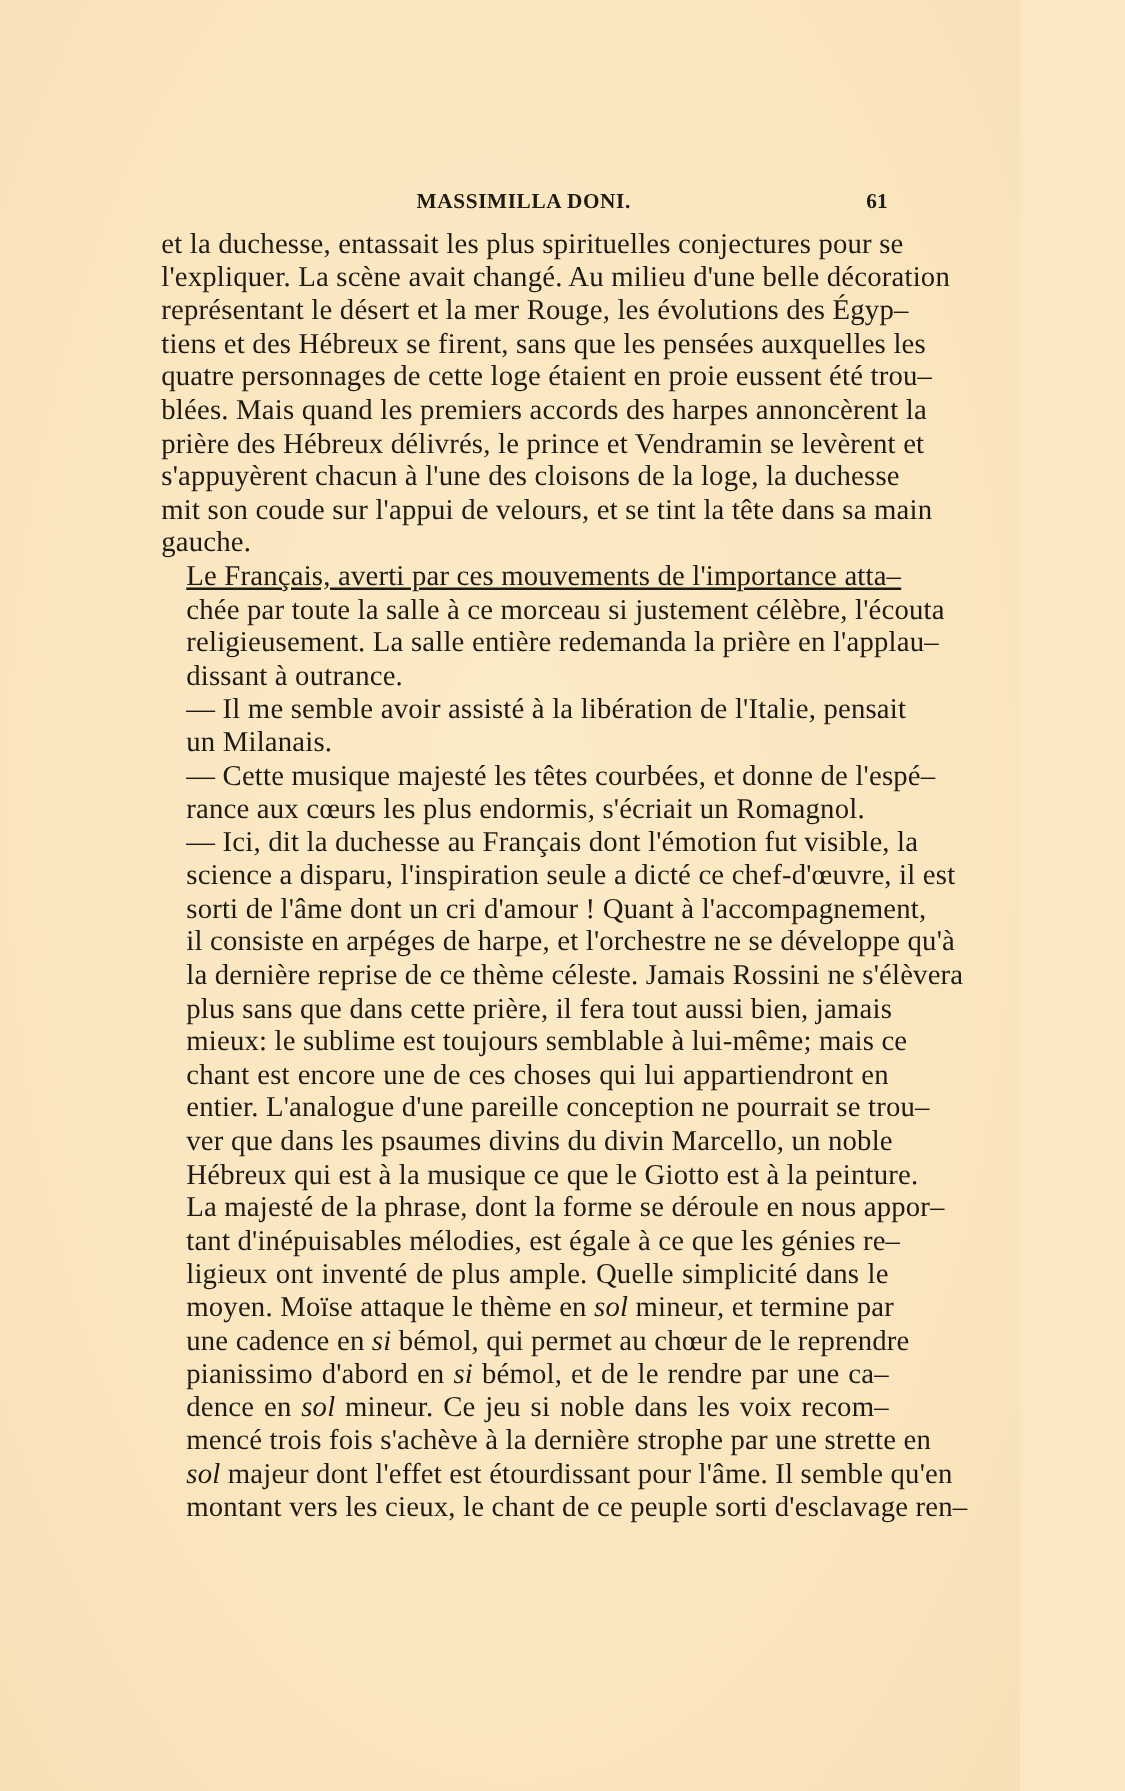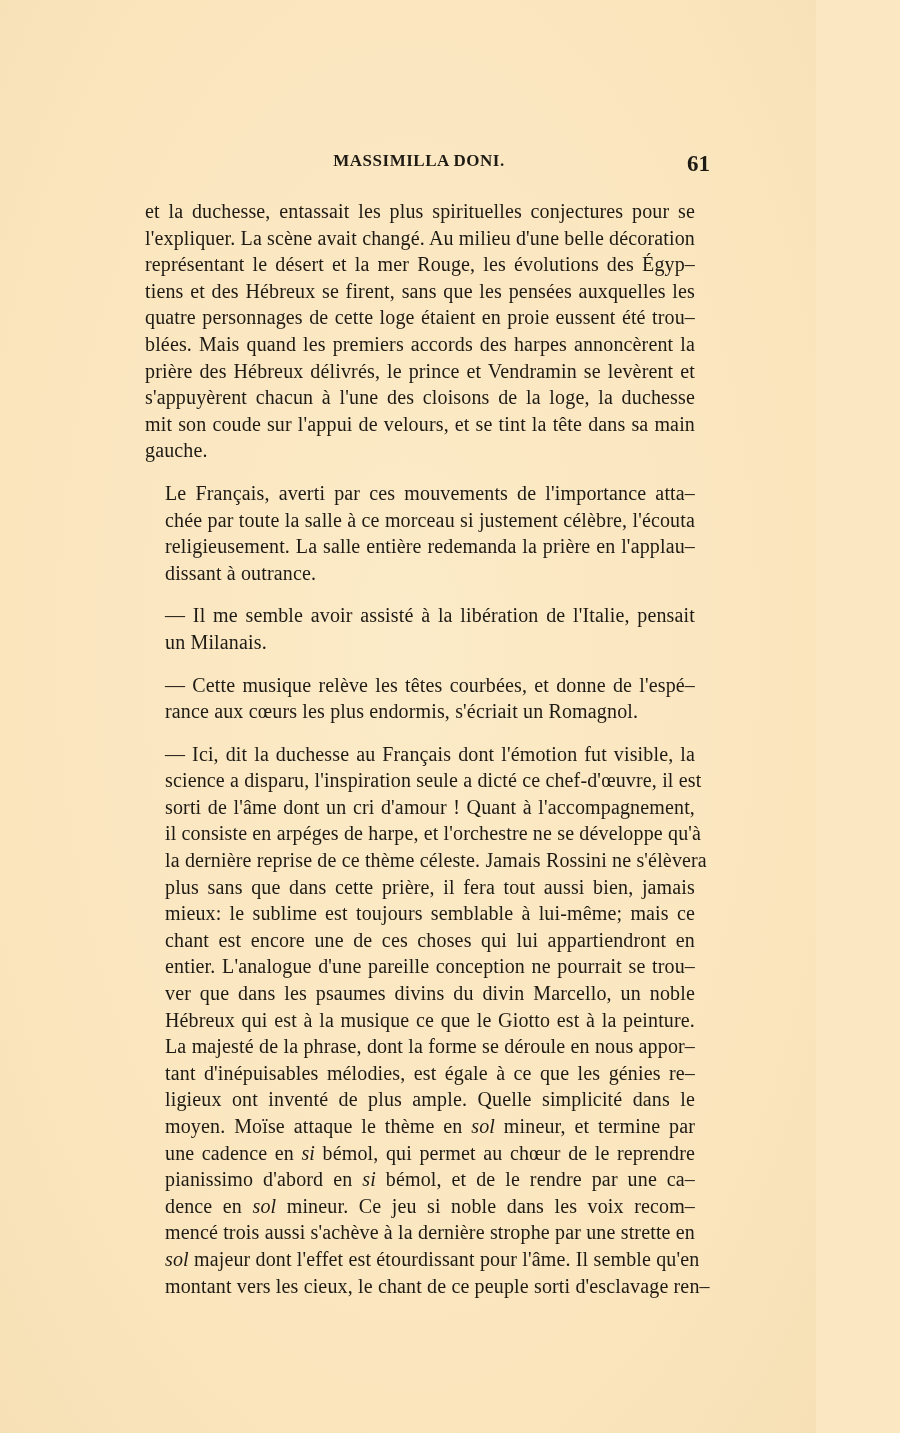--- a/index.html
+++ b/index.html
@@ -37,32 +37,32 @@
       text-align: center;
       font-size: 17px;
       font-weight: bold;
       letter-spacing: 0.5px;
       top: 0;
     }
     .page-number {
       position: absolute;
       right: 0;
       top: 0;
-      font-size: 23px;
+      font-size: 17px;
       font-weight: bold;
     }
     .body-text {
       position: absolute;
       top: 182px;
       left: 129px;
       width: 582px;
     }
     .para {
-      margin: 16px;
-      font-size: 20px;
+      margin: 0;
+      font-size: 23px;
       line-height: 26.6px;
       text-align: justify;
       text-align-last: auto;
       letter-spacing: 0.15px;
     }
     .para.indent {
       text-indent: 20px;
     }
     .para .line {
       display: block;
@@ -91,31 +91,31 @@
         <span class="line">représentant le désert et la mer Rouge, les évolutions des Égyp–</span>
         <span class="line">tiens et des Hébreux se firent, sans que les pensées auxquelles les</span>
         <span class="line">quatre personnages de cette loge étaient en proie eussent été trou–</span>
         <span class="line">blées. Mais quand les premiers accords des harpes annoncèrent la</span>
         <span class="line">prière des Hébreux délivrés, le prince et Vendramin se levèrent et</span>
         <span class="line">s'appuyèrent chacun à l'une des cloisons de la loge, la duchesse</span>
         <span class="line">mit son coude sur l'appui de velours, et se tint la tête dans sa main</span>
         <span class="line last">gauche.</span>
       </p>
     <p class="para indent">
-        <span class="line" style="text-indent: 20px;">Le Français, averti par ces mouvements de l'importance atta–</span>
+        <span class="line" style="text-indent: 20px; text-decoration: underline;">Le Français, averti par ces mouvements de l'importance atta–</span>
         <span class="line">chée par toute la salle à ce morceau si justement célèbre, l'écouta</span>
         <span class="line">religieusement. La salle entière redemanda la prière en l'applau–</span>
         <span class="line last">dissant à outrance.</span>
       </p>
     <p class="para indent">
         <span class="line" style="text-indent: 20px;">— Il me semble avoir assisté à la libération de l'Italie, pensait</span>
         <span class="line last">un Milanais.</span>
       </p>
     <p class="para indent">
-        <span class="line" style="text-indent: 20px;">— Cette musique relève les têtes courbées, et donne de l'espé–</span>
+        <span class="line" style="text-indent: 20px;">— Cette musique majesté les têtes courbées, et donne de l'espé–</span>
         <span class="line last">rance aux cœurs les plus endormis, s'écriait un Romagnol.</span>
       </p>
     <p class="para indent">
         <span class="line" style="text-indent: 20px;">— Ici, dit la duchesse au Français dont l'émotion fut visible, la</span>
         <span class="line">science a disparu, l'inspiration seule a dicté ce chef-d'œuvre, il est</span>
         <span class="line">sorti de l'âme dont un cri d'amour ! Quant à l'accompagnement,</span>
         <span class="line">il consiste en arpéges de harpe, et l'orchestre ne se développe qu'à</span>
         <span class="line">la dernière reprise de ce thème céleste. Jamais Rossini ne s'élèvera</span>
         <span class="line">plus sans que dans cette prière, il fera tout aussi bien, jamais</span>
         <span class="line">mieux: le sublime est toujours semblable à lui-même; mais ce</span>
@@ -123,18 +123,18 @@
         <span class="line">entier. L'analogue d'une pareille conception ne pourrait se trou–</span>
         <span class="line">ver que dans les psaumes divins du divin Marcello, un noble</span>
         <span class="line">Hébreux qui est à la musique ce que le Giotto est à la peinture.</span>
         <span class="line">La majesté de la phrase, dont la forme se déroule en nous appor–</span>
         <span class="line">tant d'inépuisables mélodies, est égale à ce que les génies re–</span>
         <span class="line">ligieux ont inventé de plus ample. Quelle simplicité dans le</span>
         <span class="line">moyen. Moïse attaque le thème en <em>sol</em> mineur, et termine par</span>
         <span class="line">une cadence en <em>si</em> bémol, qui permet au chœur de le reprendre</span>
         <span class="line">pianissimo d'abord en <em>si</em> bémol, et de le rendre par une ca–</span>
         <span class="line">dence en <em>sol</em> mineur. Ce jeu si noble dans les voix recom–</span>
-        <span class="line">mencé trois aussi s'achève à la dernière strophe par une strette en</span>
+        <span class="line">mencé trois fois s'achève à la dernière strophe par une strette en</span>
         <span class="line"><em>sol</em> majeur dont l'effet est étourdissant pour l'âme. Il semble qu'en</span>
         <span class="line last">montant vers les cieux, le chant de ce peuple sorti d'esclavage ren–</span>
       </p>
   </div>
 </div>
 
 </body></html>

